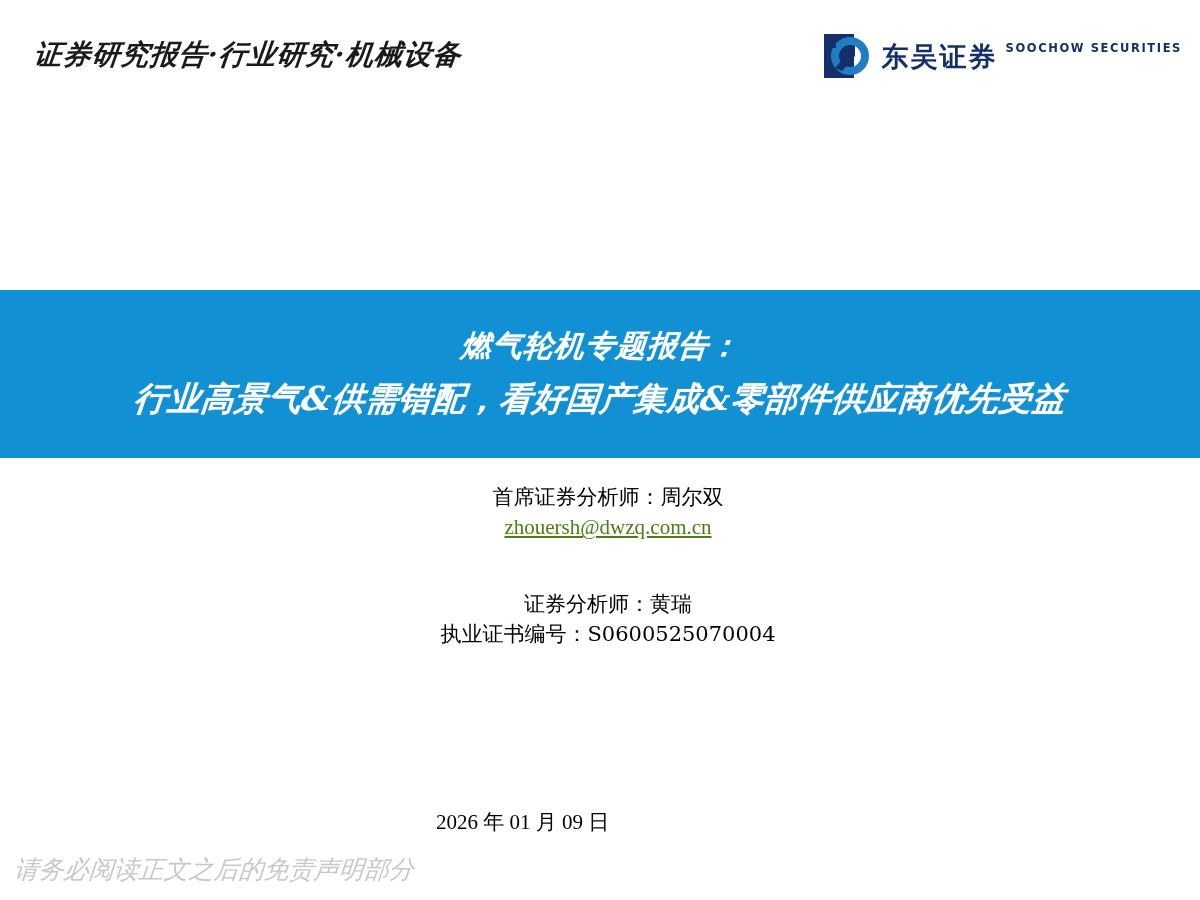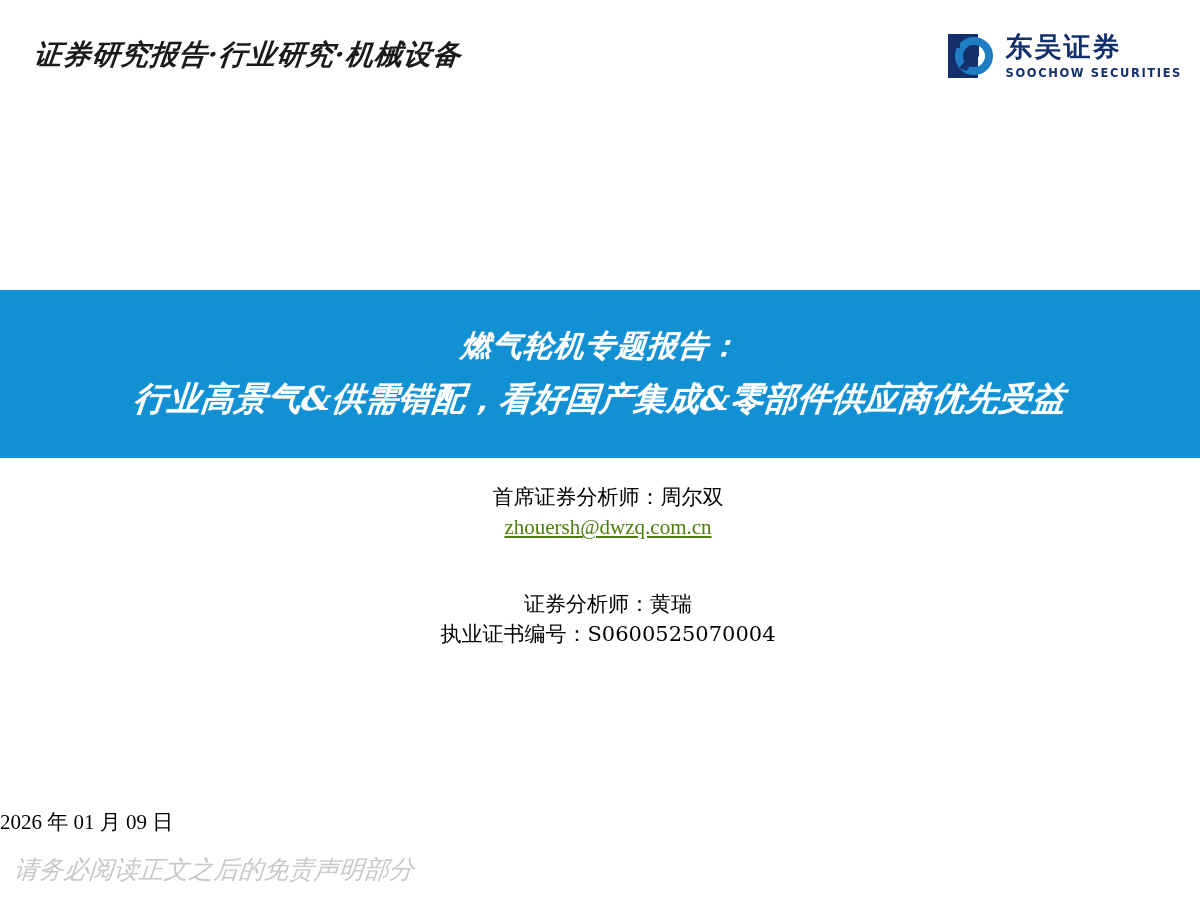--- a/index.html
+++ b/index.html
@@ -59,21 +59,21 @@
 
   .logo-mark {
     width: 48px;
     height: 48px;
     flex: 0 0 48px;
     display: block;
   }
 
   .logo-text {
     display: flex;
-    flex-direction: column;
+    flex-direction: row;
     justify-content: center;
     line-height: 1;
     gap: 8px;
   }
 
   .logo-cn {
     font-family: "DejaVu Serif", "Liberation Serif", serif;
     font-size: 27px;
     font-weight: 700;
     color: #14306b;
@@ -161,20 +161,21 @@
     line-height: 1.45;
     cursor: pointer;
     white-space: nowrap;
   }
 
   .report-date {
     position: absolute;
     left: 0;
     top: 808px;
     width: 1045px;
+    text-align: center;
     font-family: "Liberation Serif", "DejaVu Serif", serif;
     font-size: 21px;
     color: #000000;
     white-space: nowrap;
   }
 
   
   .footer {
     position: absolute;
     left: 14px;

